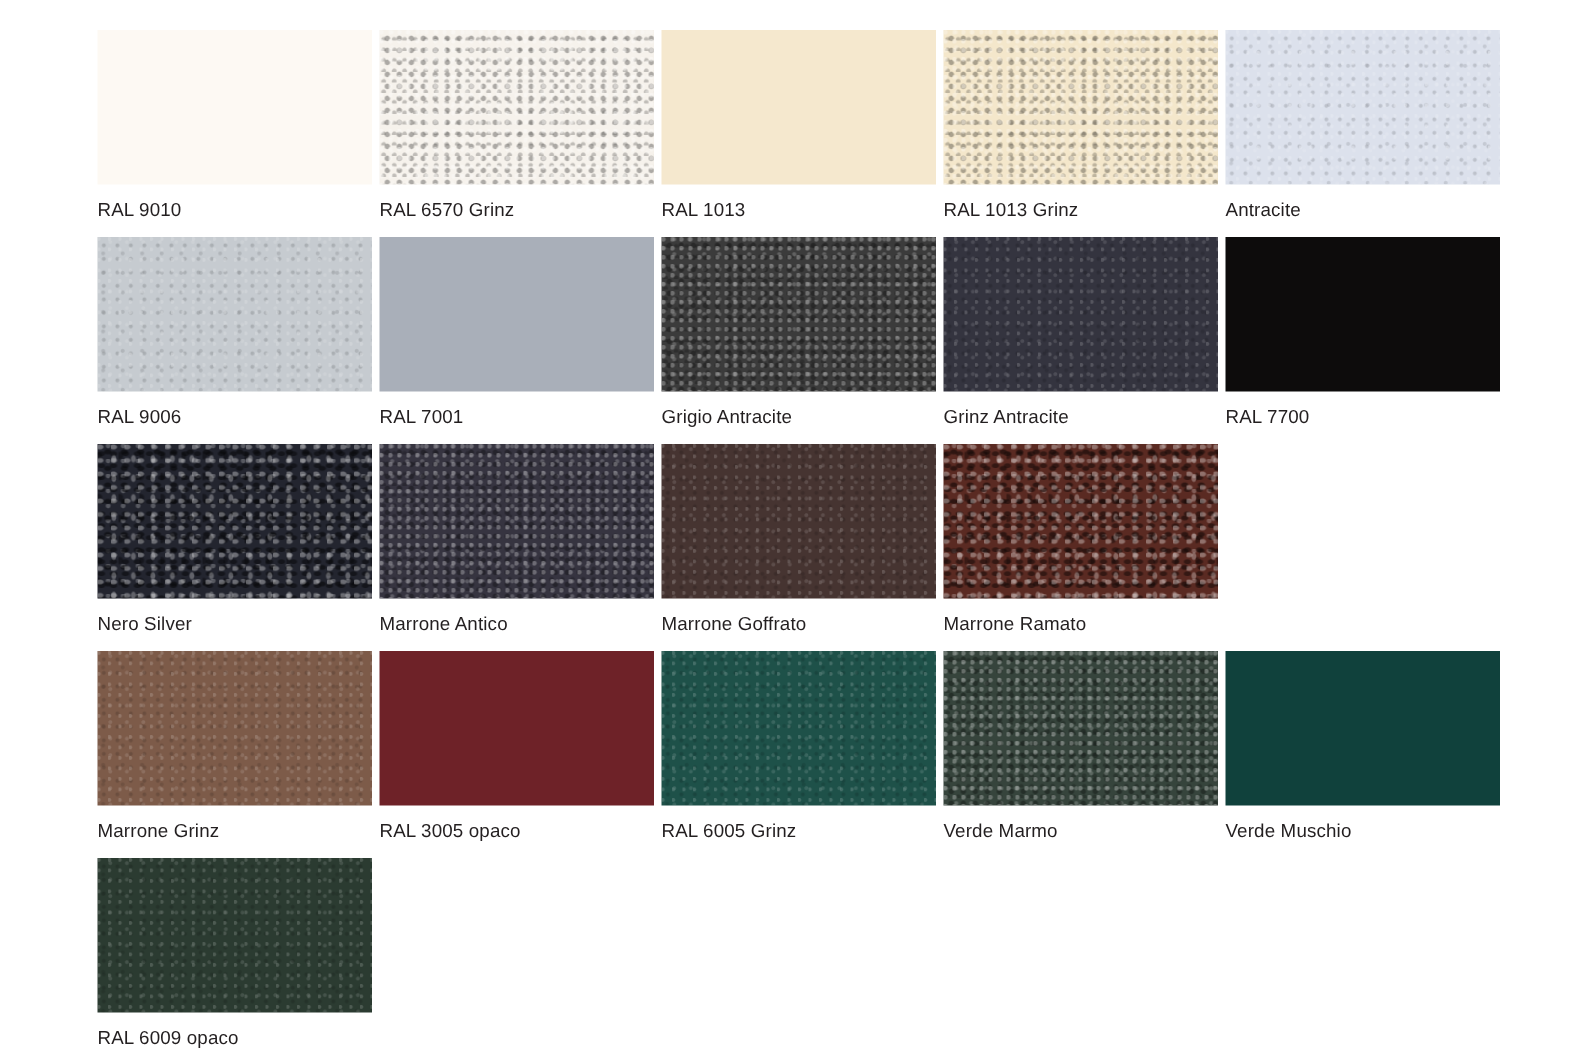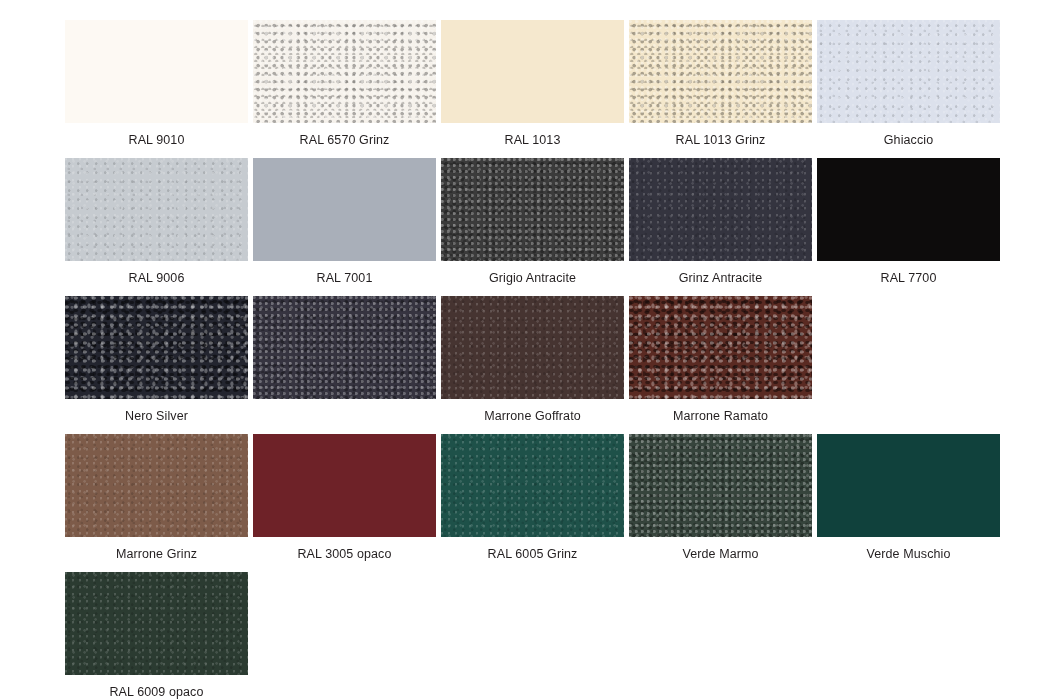--- a/index.html
+++ b/index.html
@@ -23,21 +23,20 @@
   }
 
   .swatch-row {
     display: flex;
     gap: 5px;
     margin-bottom: 11px;
   }
 
   .swatch-cell {
     width: 183px;
-    text-align: center;
   }
 
   .swatch-chip {
     width: 183px;
     height: 103px;
     position: relative;
     overflow: hidden;
     background-repeat: repeat;
   }
 
@@ -109,21 +108,21 @@
       <div class="swatch-cell">
         <div class="swatch-chip tex-smooth" style="background-color: rgb(245, 232, 206);"></div>
         <div class="swatch-label">RAL 1013</div>
       </div>
       <div class="swatch-cell">
         <div class="swatch-chip tex-grain" style="background-color: rgb(244, 231, 203);"></div>
         <div class="swatch-label">RAL 1013 Grinz</div>
       </div>
       <div class="swatch-cell">
         <div class="swatch-chip tex-fine" style="background-color: rgb(220, 225, 236);"></div>
-        <div class="swatch-label">Ghiaccio</div>
+        <div class="swatch-label">Antracite</div>
       </div>
     </div>
     <div class="swatch-row">
       <div class="swatch-cell">
         <div class="swatch-chip tex-fine" style="background-color: rgb(198, 203, 208);"></div>
         <div class="swatch-label">RAL 9006</div>
       </div>
       <div class="swatch-cell">
         <div class="swatch-chip tex-smooth" style="background-color: rgb(169, 175, 185);"></div>
         <div class="swatch-label">RAL 7001</div>
@@ -141,20 +140,21 @@
         <div class="swatch-label">RAL 7700</div>
       </div>
     </div>
     <div class="swatch-row">
       <div class="swatch-cell">
         <div class="swatch-chip tex-hammer" style="background-color: rgb(35, 37, 47);"></div>
         <div class="swatch-label">Nero Silver</div>
       </div>
       <div class="swatch-cell">
         <div class="swatch-chip tex-grain" style="background-color: rgb(54, 52, 64);"></div>
+        <div class="swatch-label">Marrone Antico</div>
       </div>
       <div class="swatch-cell">
         <div class="swatch-chip tex-fine" style="background-color: rgb(70, 52, 49);"></div>
         <div class="swatch-label">Marrone Goffrato</div>
       </div>
       <div class="swatch-cell">
         <div class="swatch-chip tex-hammer" style="background-color: rgb(90, 42, 34);"></div>
         <div class="swatch-label">Marrone Ramato</div>
       </div>
     </div>

